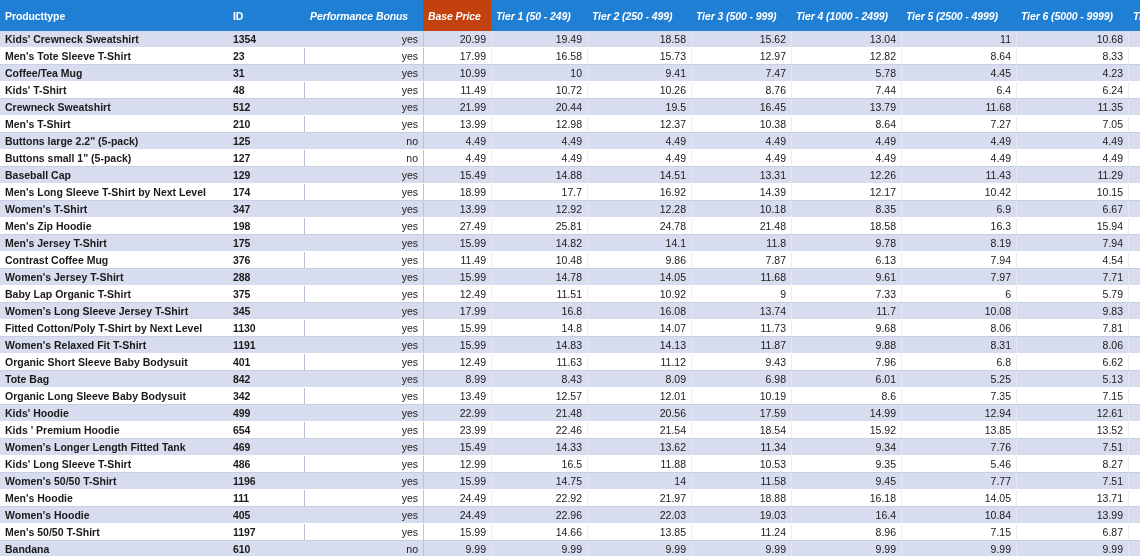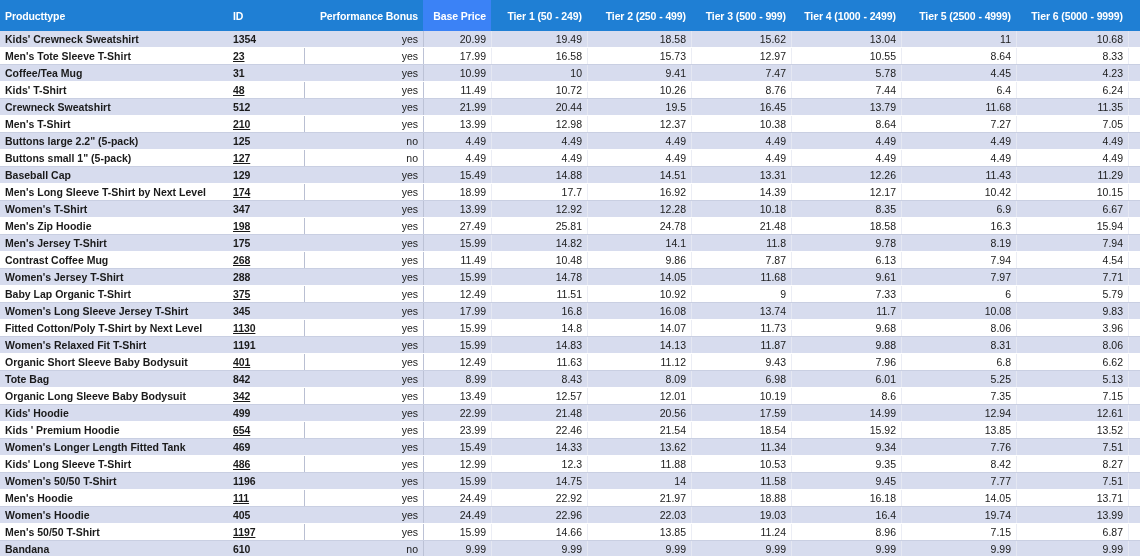--- a/index.html
+++ b/index.html
@@ -27,43 +27,43 @@
     color: #ffffff;
     font-weight: bold;
     font-size: 10.5px;
     height: 15px;
     padding: 8px 5px;
     white-space: nowrap;
     vertical-align: middle;
     letter-spacing: -0.1px;
   }
   table.pricing-grid thead th.h-left  { text-align: left; }
-  table.pricing-grid thead th.h-right { text-align: right; }
-  table.pricing-grid thead th.h-dark  { background: #3b82f6; }
+  table.pricing-grid thead th.h-right { text-align: left; font-style: italic; }
+  table.pricing-grid thead th.h-dark  { background: #c2410c; }
 
   table.pricing-grid tbody td {
     height: 16px;
     padding: 0 5px;
     white-space: nowrap;
     vertical-align: middle;
     overflow: hidden;
     border-bottom: 1px solid #ffffff;
   }
   table.pricing-grid tbody tr.odd  td { background: #d7dcee; }
   table.pricing-grid tbody tr.even td { background: #ffffff; }
   table.pricing-grid tbody tr.even td { border-bottom: 1px solid #c9cfe2; }
   table.pricing-grid tbody tr.odd  td { border-bottom: 1px solid #ffffff; }
 
   td.c-name { text-align: left; font-weight: bold; }
   td.c-id   { text-align: left; font-weight: bold; letter-spacing: -0.1px; }
   td.c-num  { text-align: right; }
   td.c-bonus{ text-align: right; }
 
   
-  table.pricing-grid tbody tr.even td.c-id { box-shadow: inset -1px 0 0 #b9bfd2; text-decoration: underline; }
+  table.pricing-grid tbody tr.even td.c-id { box-shadow: inset -1px 0 0 #b9bfd2; }
   
   table.pricing-grid tbody td.c-base { box-shadow: inset 1px 0 0 #bcc2d6; }
   table.pricing-grid tbody td.c-tier { box-shadow: inset 1px 0 0 #e4e7f2; }
   table.pricing-grid tbody tr.even td.c-tier { box-shadow: inset 1px 0 0 #eceef5; }
 
   .col-name  { width: 228px; }
   .col-id    { width: 77px; }
   .col-bonus { width: 118px; }
   .col-base  { width: 68px; }
   .col-t1    { width: 96px; }
@@ -121,21 +121,21 @@
         <td class="c-num c-tier">10.43</td>
       </tr>
       <tr class="even">
         <td class="c-name">Men's Tote Sleeve T-Shirt</td>
         <td class="c-id">23</td>
         <td class="c-bonus">yes</td>
         <td class="c-num c-base">17.99</td>
         <td class="c-num c-tier">16.58</td>
         <td class="c-num c-tier">15.73</td>
         <td class="c-num c-tier">12.97</td>
-        <td class="c-num c-tier">10.55</td>
+        <td class="c-num c-tier">12.82</td>
         <td class="c-num c-tier">8.64</td>
         <td class="c-num c-tier">8.33</td>
         <td class="c-num c-tier">8.1</td>
       </tr>
       <tr class="odd">
         <td class="c-name">Coffee/Tea Mug</td>
         <td class="c-id">31</td>
         <td class="c-bonus">yes</td>
         <td class="c-num c-base">10.99</td>
         <td class="c-num c-tier">10</td>
@@ -271,21 +271,21 @@
         <td class="c-num c-tier">14.82</td>
         <td class="c-num c-tier">14.1</td>
         <td class="c-num c-tier">11.8</td>
         <td class="c-num c-tier">9.78</td>
         <td class="c-num c-tier">8.19</td>
         <td class="c-num c-tier">7.94</td>
         <td class="c-num c-tier">7.74</td>
       </tr>
       <tr class="even">
         <td class="c-name">Contrast Coffee Mug</td>
-        <td class="c-id">268</td>
+        <td class="c-id">376</td>
         <td class="c-bonus">yes</td>
         <td class="c-num c-base">11.49</td>
         <td class="c-num c-tier">10.48</td>
         <td class="c-num c-tier">9.86</td>
         <td class="c-num c-tier">7.87</td>
         <td class="c-num c-tier">6.13</td>
         <td class="c-num c-tier">7.94</td>
         <td class="c-num c-tier">4.54</td>
         <td class="c-num c-tier">4.37</td>
       </tr>
@@ -331,21 +331,21 @@
       <tr class="even">
         <td class="c-name">Fitted Cotton/Poly T-Shirt by Next Level</td>
         <td class="c-id">1130</td>
         <td class="c-bonus">yes</td>
         <td class="c-num c-base">15.99</td>
         <td class="c-num c-tier">14.8</td>
         <td class="c-num c-tier">14.07</td>
         <td class="c-num c-tier">11.73</td>
         <td class="c-num c-tier">9.68</td>
         <td class="c-num c-tier">8.06</td>
-        <td class="c-num c-tier">3.96</td>
+        <td class="c-num c-tier">7.81</td>
         <td class="c-num c-tier">7.61</td>
       </tr>
       <tr class="odd">
         <td class="c-name">Women's Relaxed Fit T-Shirt</td>
         <td class="c-id">1191</td>
         <td class="c-bonus">yes</td>
         <td class="c-num c-base">15.99</td>
         <td class="c-num c-tier">14.83</td>
         <td class="c-num c-tier">14.13</td>
         <td class="c-num c-tier">11.87</td>
@@ -430,25 +430,25 @@
         <td class="c-num c-tier">9.34</td>
         <td class="c-num c-tier">7.76</td>
         <td class="c-num c-tier">7.51</td>
         <td class="c-num c-tier">7.32</td>
       </tr>
       <tr class="even">
         <td class="c-name">Kids' Long Sleeve T-Shirt</td>
         <td class="c-id">486</td>
         <td class="c-bonus">yes</td>
         <td class="c-num c-base">12.99</td>
-        <td class="c-num c-tier">12.3</td>
+        <td class="c-num c-tier">16.5</td>
         <td class="c-num c-tier">11.88</td>
         <td class="c-num c-tier">10.53</td>
         <td class="c-num c-tier">9.35</td>
-        <td class="c-num c-tier">8.42</td>
+        <td class="c-num c-tier">5.46</td>
         <td class="c-num c-tier">8.27</td>
         <td class="c-num c-tier">8.15</td>
       </tr>
       <tr class="odd">
         <td class="c-name">Women's 50/50 T-Shirt</td>
         <td class="c-id">1196</td>
         <td class="c-bonus">yes</td>
         <td class="c-num c-base">15.99</td>
         <td class="c-num c-tier">14.75</td>
         <td class="c-num c-tier">14</td>
@@ -473,21 +473,21 @@
       </tr>
       <tr class="odd">
         <td class="c-name">Women's Hoodie</td>
         <td class="c-id">405</td>
         <td class="c-bonus">yes</td>
         <td class="c-num c-base">24.49</td>
         <td class="c-num c-tier">22.96</td>
         <td class="c-num c-tier">22.03</td>
         <td class="c-num c-tier">19.03</td>
         <td class="c-num c-tier">16.4</td>
-        <td class="c-num c-tier">19.74</td>
+        <td class="c-num c-tier">10.84</td>
         <td class="c-num c-tier">13.99</td>
         <td class="c-num c-tier">13.74</td>
       </tr>
       <tr class="even">
         <td class="c-name">Men's 50/50 T-Shirt</td>
         <td class="c-id">1197</td>
         <td class="c-bonus">yes</td>
         <td class="c-num c-base">15.99</td>
         <td class="c-num c-tier">14.66</td>
         <td class="c-num c-tier">13.85</td>

